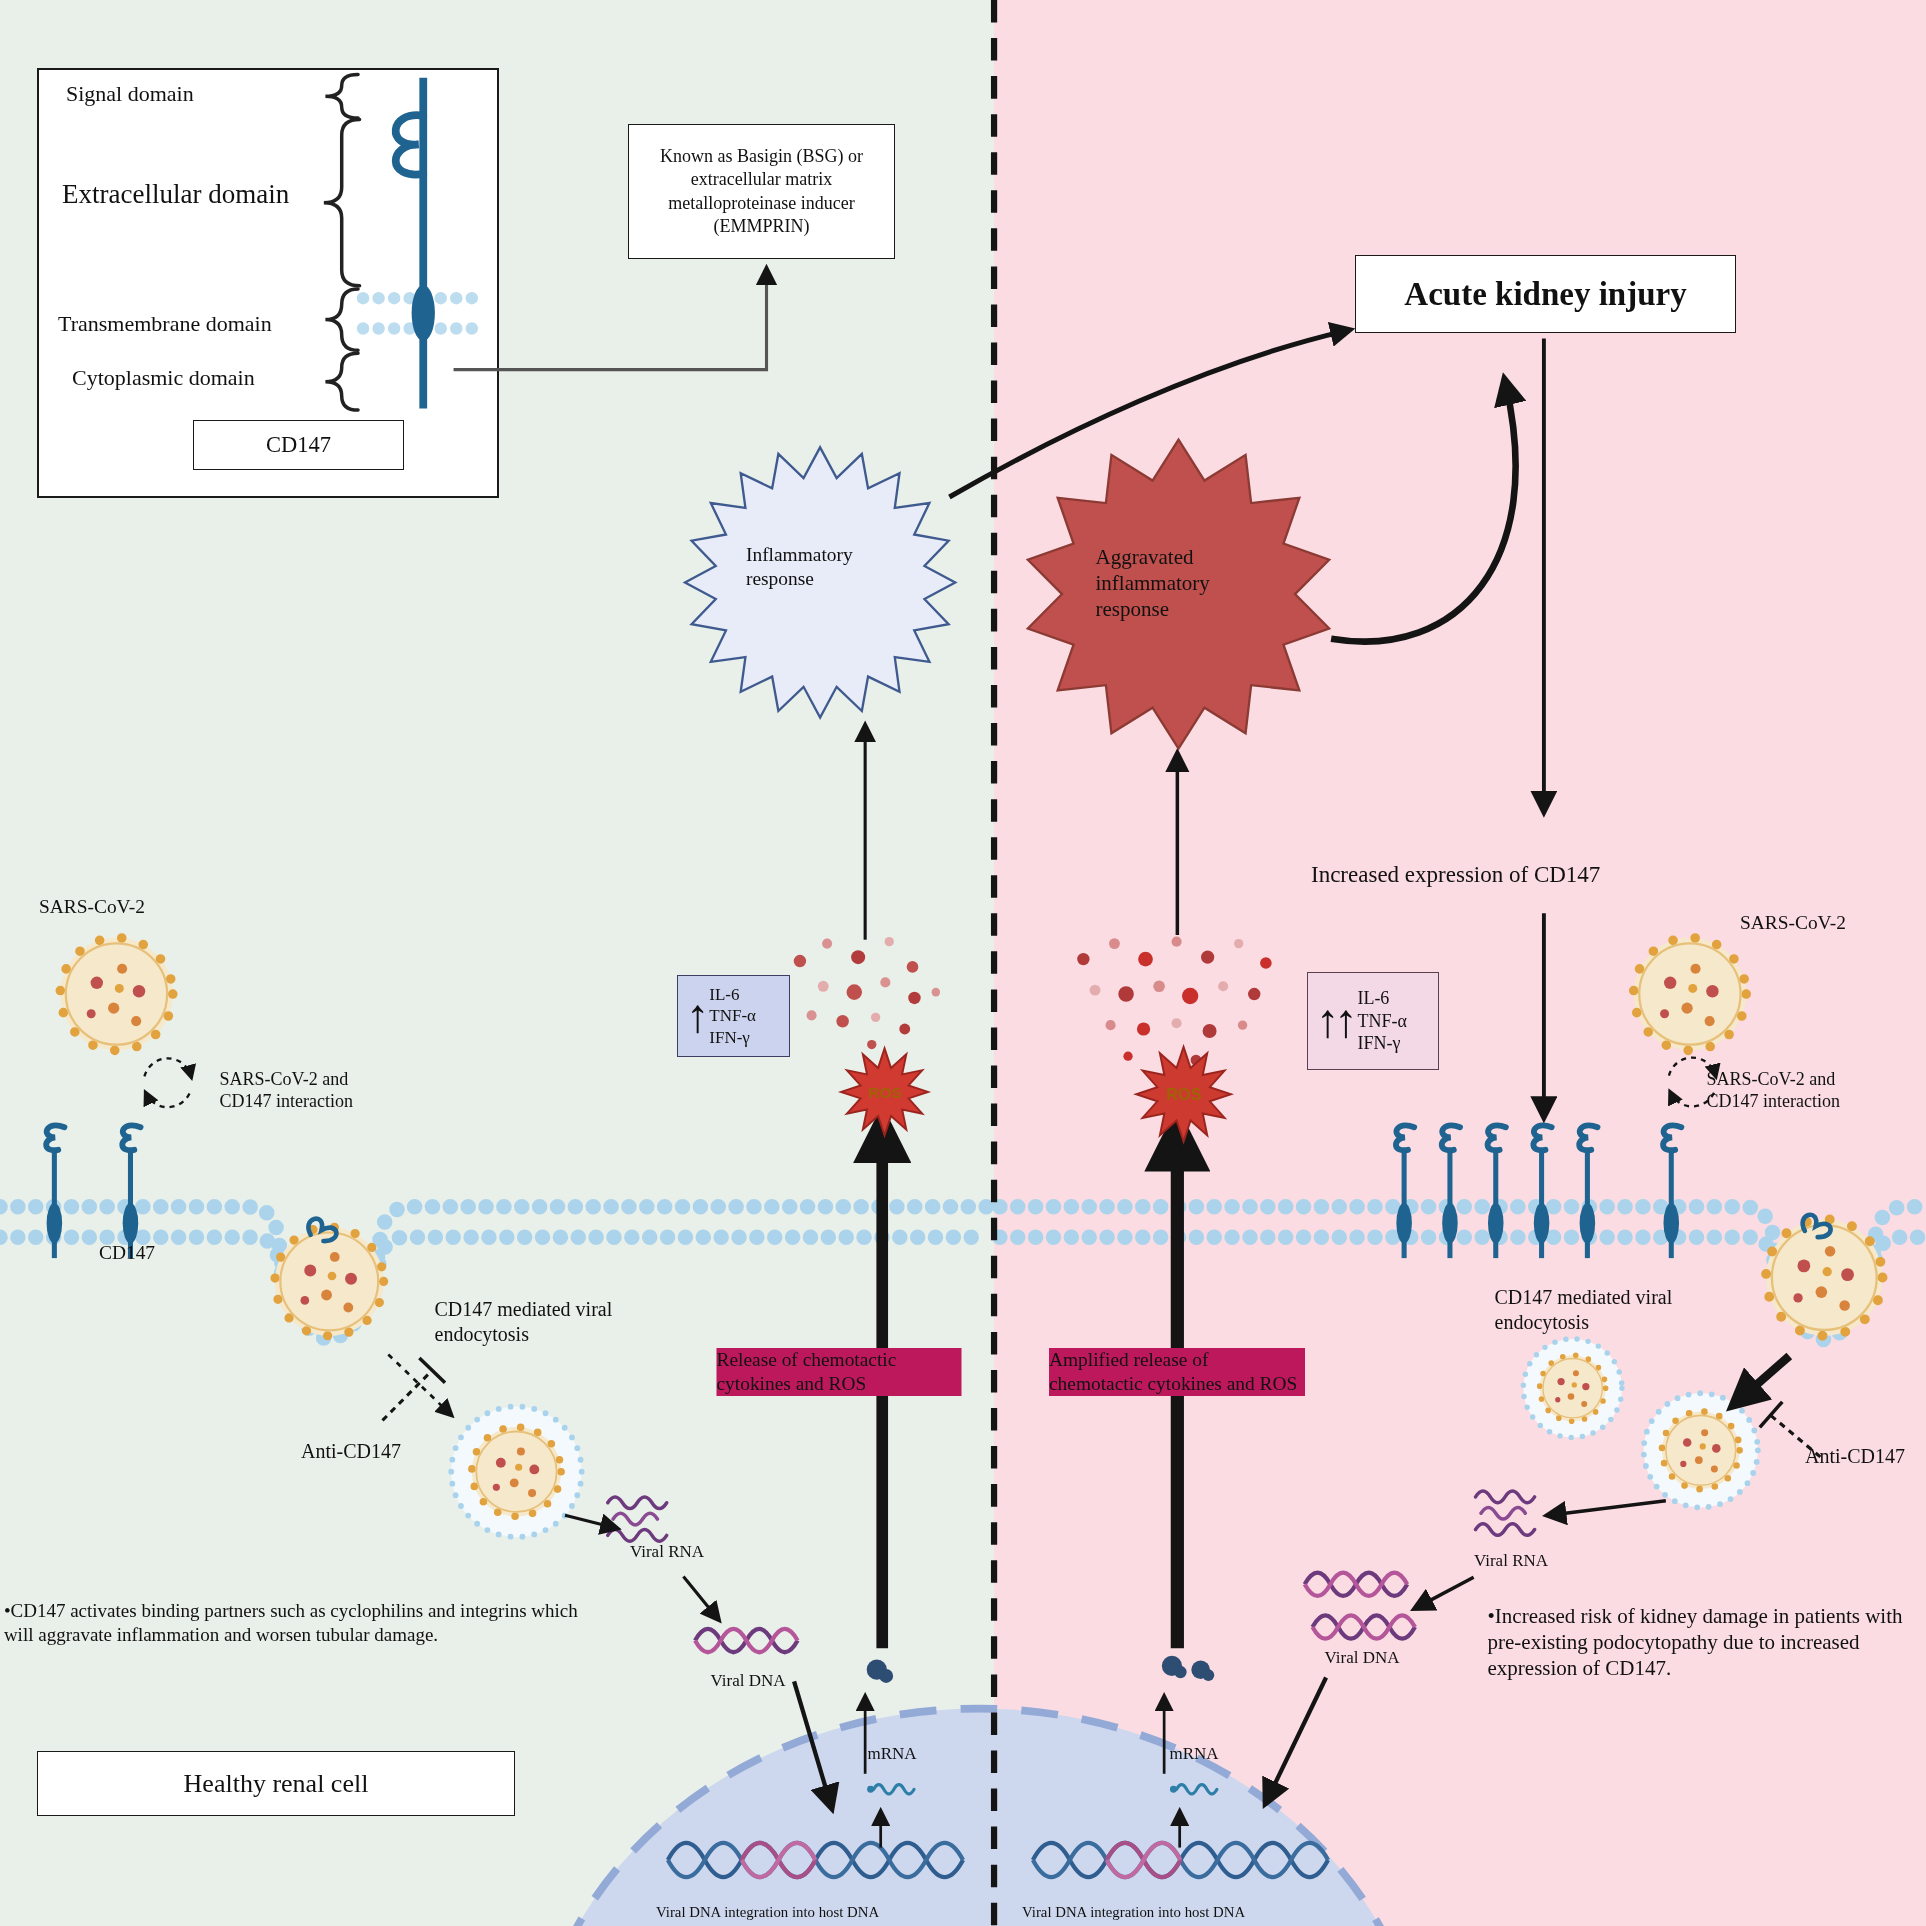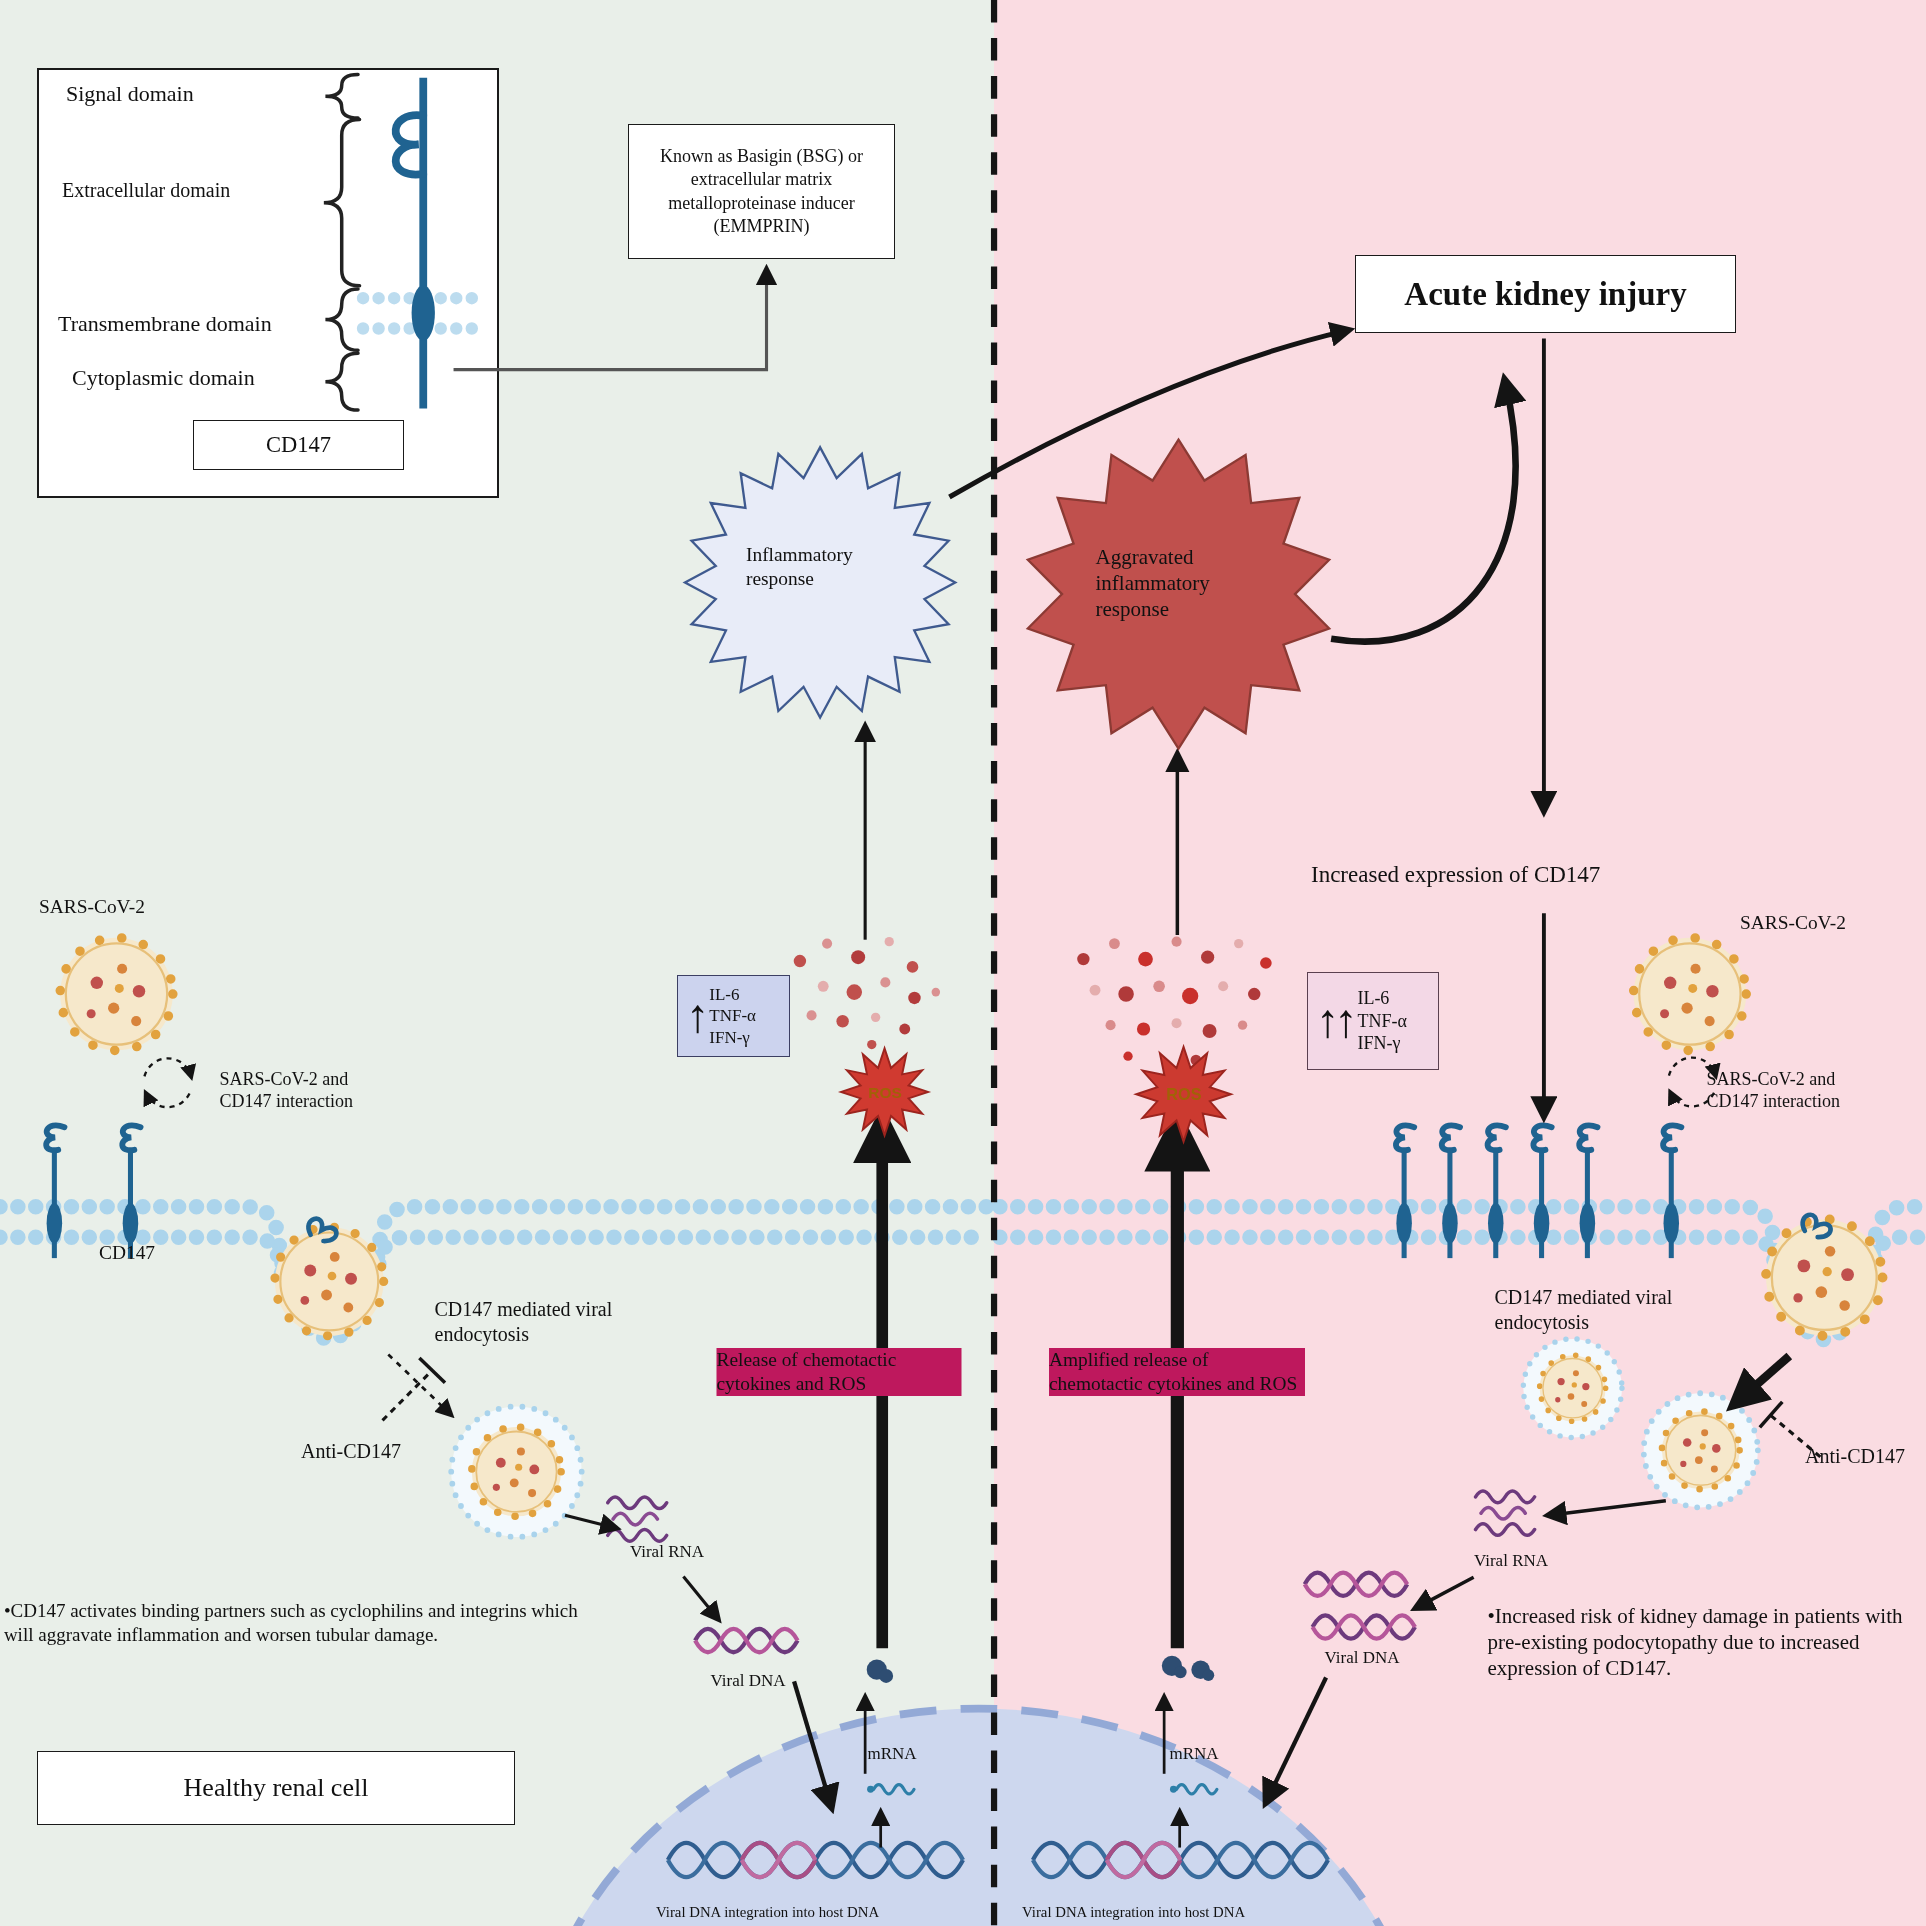--- a/index.html
+++ b/index.html
@@ -223,21 +223,21 @@
 
     <polygon fill="#e8ecf8" stroke="#3f5a8f" stroke-width="6" points="2112.0,1152.0 2154.6,1231.3 2219.5,1169.0 2235.5,1257.6 2316.5,1218.5 2304.3,1307.7 2393.5,1295.5 2354.4,1376.5 2443.0,1392.5 2380.7,1457.4 2460.0,1500.0 2380.7,1542.6 2443.0,1607.5 2354.4,1623.5 2393.5,1704.5 2304.3,1692.3 2316.5,1781.5 2235.5,1742.4 2219.5,1831.0 2154.6,1768.7 2112.0,1848.0 2069.4,1768.7 2004.5,1831.0 1988.5,1742.4 1907.5,1781.5 1919.7,1692.3 1830.5,1704.5 1869.6,1623.5 1781.0,1607.5 1843.3,1542.6 1764.0,1500.0 1843.3,1457.4 1781.0,1392.5 1869.6,1376.5 1830.5,1295.5 1919.7,1307.7 1907.5,1218.5 1988.5,1257.6 2004.5,1169.0 2069.4,1231.3"></polygon>
     <polygon fill="#c0504d" stroke="#8c3a34" stroke-width="6" points="3035.0,1132.0 3101.8,1237.5 3207.7,1171.4 3222.0,1295.5 3346.2,1281.9 3305.3,1399.8 3423.0,1441.4 3335.0,1530.0 3423.0,1618.6 3305.3,1660.2 3346.2,1778.1 3222.0,1764.5 3207.7,1888.6 3101.8,1822.5 3035.0,1928.0 2968.2,1822.5 2862.3,1888.6 2848.0,1764.5 2723.8,1778.1 2764.7,1660.2 2647.0,1618.6 2735.0,1530.0 2647.0,1441.4 2764.7,1399.8 2723.8,1281.9 2848.0,1295.5 2862.3,1171.4 2968.2,1237.5"></polygon>
     <polygon fill="#d03a30" stroke="#9c241e" stroke-width="5" points="2278.0,2700.0 2294.6,2750.2 2334.0,2715.0 2323.3,2766.7 2375.0,2756.0 2339.8,2795.4 2390.0,2812.0 2339.8,2828.6 2375.0,2868.0 2323.3,2857.3 2334.0,2909.0 2294.6,2873.8 2278.0,2924.0 2261.4,2873.8 2222.0,2909.0 2232.7,2857.3 2181.0,2868.0 2216.2,2828.6 2166.0,2812.0 2216.2,2795.4 2181.0,2756.0 2232.7,2766.7 2222.0,2715.0 2261.4,2750.2"></polygon>
     <polygon fill="#cc3a30" stroke="#9c241e" stroke-width="5" points="3048.0,2696.0 3066.1,2750.4 3109.0,2712.3 3097.5,2768.5 3153.7,2757.0 3115.6,2799.9 3170.0,2818.0 3115.6,2836.1 3153.7,2879.0 3097.5,2867.5 3109.0,2923.7 3066.1,2885.6 3048.0,2940.0 3029.9,2885.6 2987.0,2923.7 2998.5,2867.5 2942.3,2879.0 2980.4,2836.1 2926.0,2818.0 2980.4,2799.9 2942.3,2757.0 2998.5,2768.5 2987.0,2712.3 3029.9,2750.4"></polygon>
 
     <line x1="2560" y1="0" x2="2560" y2="4960" stroke="#151515" stroke-width="16" stroke-dasharray="58,40"></line>
   </svg>
 
   <div class="t" style="left:66px;top:80px;font-size:22px">Signal domain</div>
-  <div class="t" style="left:62px;top:178px;font-size:20px">Extracellular domain</div>
+  <div class="t" style="left:62px;top:178px;font-size:27px">Extracellular domain</div>
   <div class="t" style="left:58px;top:310px;font-size:22px">Transmembrane domain</div>
   <div class="t" style="left:72px;top:364px;font-size:22px">Cytoplasmic domain</div>
   <div class="box" style="left:193px;top:420px;width:211px;height:50px;font-size:22.5px;border-width:1.9px">CD147</div>
 
   <div class="box" style="left:628px;top:124px;width:267px;height:135px;font-size:18px;border-width:1.6px;padding:8px;line-height:1.3">Known as Basigin (BSG) or extracellular matrix metalloproteinase inducer (EMMPRIN)</div>
 
   <div class="box" style="left:1355px;top:255px;width:381px;height:78px;font-size:33px;font-weight:bold;border-width:1.9px">Acute kidney injury</div>
 
   <div class="t c" style="left:820px;top:543px;width:148px;font-size:19.4px">Inflammatory response</div>
   <div class="t c" style="left:1179px;top:544px;width:167px;font-size:21px">Aggravated inflammatory response</div>
@@ -287,15 +287,15 @@
 
   <div class="t c" style="left:892px;top:1743px;font-size:17px">mRNA</div>
   <div class="t c" style="left:1194px;top:1743px;font-size:17px">mRNA</div>
 
   <div class="t c" style="left:815px;top:1903px;width:318px;font-size:14.8px">Viral DNA integration into host DNA</div>
   <div class="t c" style="left:1181px;top:1903px;width:318px;font-size:14.8px">Viral DNA integration into host DNA</div>
 
   <div class="t" style="left:3.9px;top:1599px;width:586px;font-size:19px">•CD147 activates binding partners such as cyclophilins and integrins which will aggravate inflammation and worsen tubular damage.</div>
   <div class="t c" style="left:1705px;top:1603px;width:435px;font-size:21px">•Increased risk of kidney damage in patients with pre-existing podocytopathy due to increased expression of CD147.</div>
 
-  <div class="box" style="left:37px;top:1751px;width:478px;height:74px;font-size:26px;border-width:1.9px">Healthy renal cell</div>
+  <div class="box" style="left:37px;top:1751px;width:478px;height:65px;font-size:26px;border-width:1.9px">Healthy renal cell</div>
 </div>
 
 
 </body></html>

